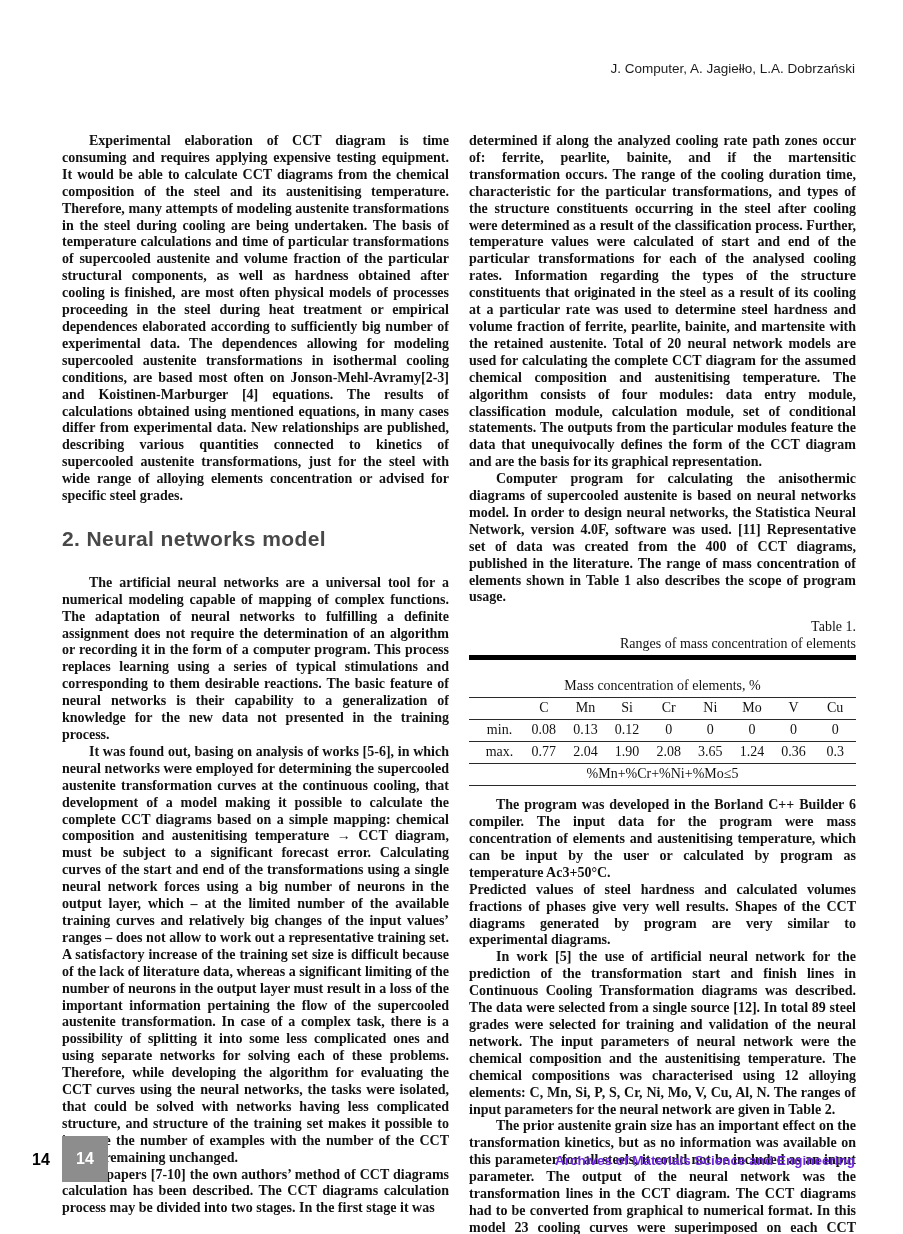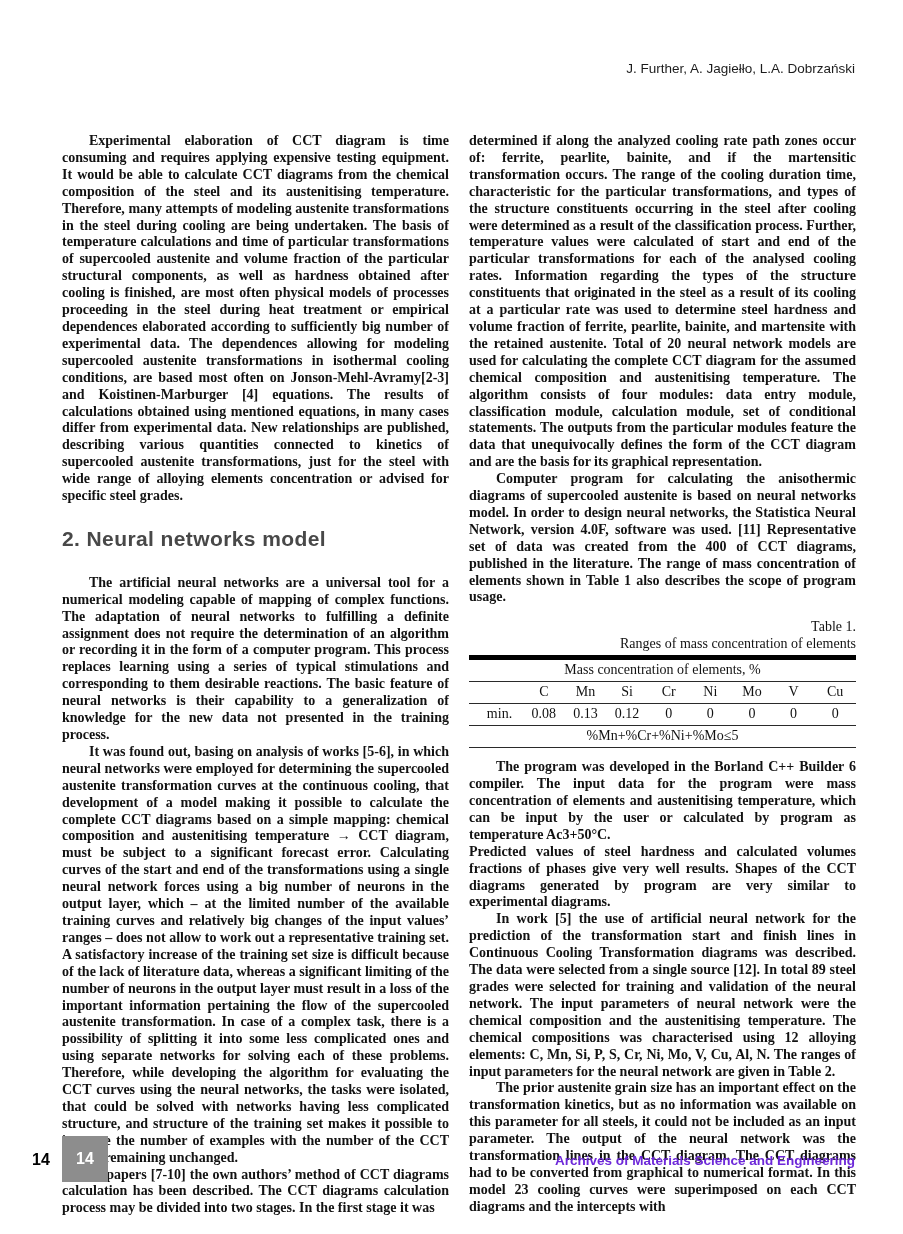--- a/index.html
+++ b/index.html
@@ -23,21 +23,21 @@
   .section-heading {
     font-family:"Liberation Sans", sans-serif; font-weight:bold;
     font-size:21px; letter-spacing:0.4px; color:#484848;
     margin:26px 0 27px 0; text-align:left;
   }
   .table-caption { margin-top:13px; text-align:right; }
   .table-caption .cap1 { }
   .table-caption .cap2 { border-bottom:5px solid #000000; padding-bottom:2px; }
   table.t1 {
     width:100%; border-collapse:collapse; table-layout:fixed;
-    font-size:14px; margin:0 0 11px 0;
+    font-size:14px; margin:16px 0 11px 0;
   }
   table.t1 td {
     padding:2px 1px 3px 1px; text-align:center; line-height:16px;
     border-bottom:1px solid #2a2a2a;
   }
   table.t1 td.rowlabel { text-align:center; padding-left:8px; }
   .footer-pagenum-outer {
     position:absolute; left:32px; top:1151px;
     font-family:"Liberation Sans", sans-serif; font-weight:bold;
     font-size:16px; color:#000;
@@ -52,21 +52,21 @@
     position:absolute; right:48px; top:1153px;
     font-family:"Liberation Sans", sans-serif; font-weight:bold;
     font-size:13.5px; color:#6d28d9;
   }
 </style>
 </head>
 <body>
 
 <div class="page">
 
-  <div class="authors">J. Further, A. Jagiełło, L.A. Dobrzański</div>
+  <div class="authors">J. Computer, A. Jagiełło, L.A. Dobrzański</div>
 
   <div class="col col-left">
     <p class="bt">Experimental elaboration of CCT diagram is time consuming and requires applying expensive testing equipment. It would be able to calculate CCT diagrams from the chemical composition of the steel and its austenitising temperature. Therefore, many attempts of modeling austenite transformations in the steel during cooling are being undertaken. The basis of temperature calculations and time of particular transformations of supercooled austenite and volume fraction of the particular structural components, as well as hardness obtained after cooling is finished, are most often physical models of processes proceeding in the steel during heat treatment or empirical dependences elaborated according to sufficiently big number of experimental data. The dependences allowing for modeling supercooled austenite transformations in isothermal cooling conditions, are based most often on Jonson-Mehl-Avramy[2-3] and Koistinen-Marburger [4] equations. The results of calculations obtained using mentioned equations, in many cases differ from experimental data. New relationships are published, describing various quantities connected to kinetics of supercooled austenite transformations, just for the steel with wide range of alloying elements concentration or advised for specific steel grades.</p>
     <h2 class="section-heading">2. Neural networks model</h2>
     <p class="bt">The artificial neural networks are a universal tool for a numerical modeling capable of mapping of complex functions. The adaptation of neural networks to fulfilling a definite assignment does not require the determination of an algorithm or recording it in the form of a computer program. This process replaces learning using a series of typical stimulations and corresponding to them desirable reactions. The basic feature of neural networks is their capability to a generalization of knowledge for the new data not presented in the training process.</p>
     <p class="bt">It was found out, basing on analysis of works [5-6], in which neural networks were employed for determining the supercooled austenite transformation curves at the continuous cooling, that development of a model making it possible to calculate the complete CCT diagrams based on a simple mapping: chemical composition and austenitising temperature → CCT diagram, must be subject to a significant forecast error. Calculating curves of the start and end of the transformations using a single neural network forces using a big number of neurons in the output layer, which – at the limited number of the available training curves and relatively big changes of the input values’ ranges – does not allow to work out a representative training set. A satisfactory increase of the training set size is difficult because of the lack of literature data, whereas a significant limiting of the number of neurons in the output layer must result in a loss of the important information pertaining the flow of the supercooled austenite transformation. In case of a complex task, there is a possibility of splitting it into some less complicated ones and using separate networks for solving each of these problems. Therefore, while developing the algorithm for evaluating the CCT curves using the neural networks, the tasks were isolated, that could be solved with networks having less complicated structure, and structure of the training set makes it possible to increase the number of examples with the number of the CCT curves remaining unchanged.</p>
     <p class="bt">In papers [7-10] the own authors’ method of CCT diagrams calculation has been described. The CCT diagrams calculation process may be divided into two stages. In the first stage it was</p>
   </div>
 
   <div class="col col-right">
@@ -110,20 +110,31 @@
           <td>0.08</td>
           <td>0.13</td>
           <td>0.12</td>
           <td>0</td>
           <td>0</td>
           <td>0</td>
           <td>0</td>
           <td>0</td>
         </tr>
         <tr>
+          <td class="rowlabel">max.</td>
+          <td>0.77</td>
+          <td>2.04</td>
+          <td>1.90</td>
+          <td>2.08</td>
+          <td>3.65</td>
+          <td>1.24</td>
+          <td>0.36</td>
+          <td>0.3</td>
+        </tr>
+        <tr>
           <td colspan="9">%Mn+%Cr+%Ni+%Mo≤5</td>
         </tr>
       </tbody>
     </table>
 
     <p class="bt">The program was developed in the Borland C++ Builder 6 compiler. The input data for the program were mass concentration of elements and austenitising temperature, which can be input by the user or calculated by program as temperature Ac3+50°C.</p>
     <p class="bt no-indent">Predicted values of steel hardness and calculated volumes fractions of phases give very well results. Shapes of the CCT diagrams generated by program are very similar to experimental diagrams.</p>
     <p class="bt">In work [5] the use of artificial neural network for the prediction of the transformation start and finish lines in Continuous Cooling Transformation diagrams was described. The data were selected from a single source [12]. In total 89 steel grades were selected for training and validation of the neural network. The input parameters of neural network were the chemical composition and the austenitising temperature. The chemical compositions was characterised using 12 alloying elements: C, Mn, Si, P, S, Cr, Ni, Mo, V, Cu, Al, N. The ranges of input parameters for the neural network are given in Table 2.</p>
     <p class="bt">The prior austenite grain size has an important effect on the transformation kinetics, but as no information was available on this parameter for all steels, it could not be included as an input parameter. The output of the neural network was the transformation lines in the CCT diagram. The CCT diagrams had to be converted from graphical to numerical format. In this model 23 cooling curves were superimposed on each CCT diagrams and the intercepts with</p>
   </div>

